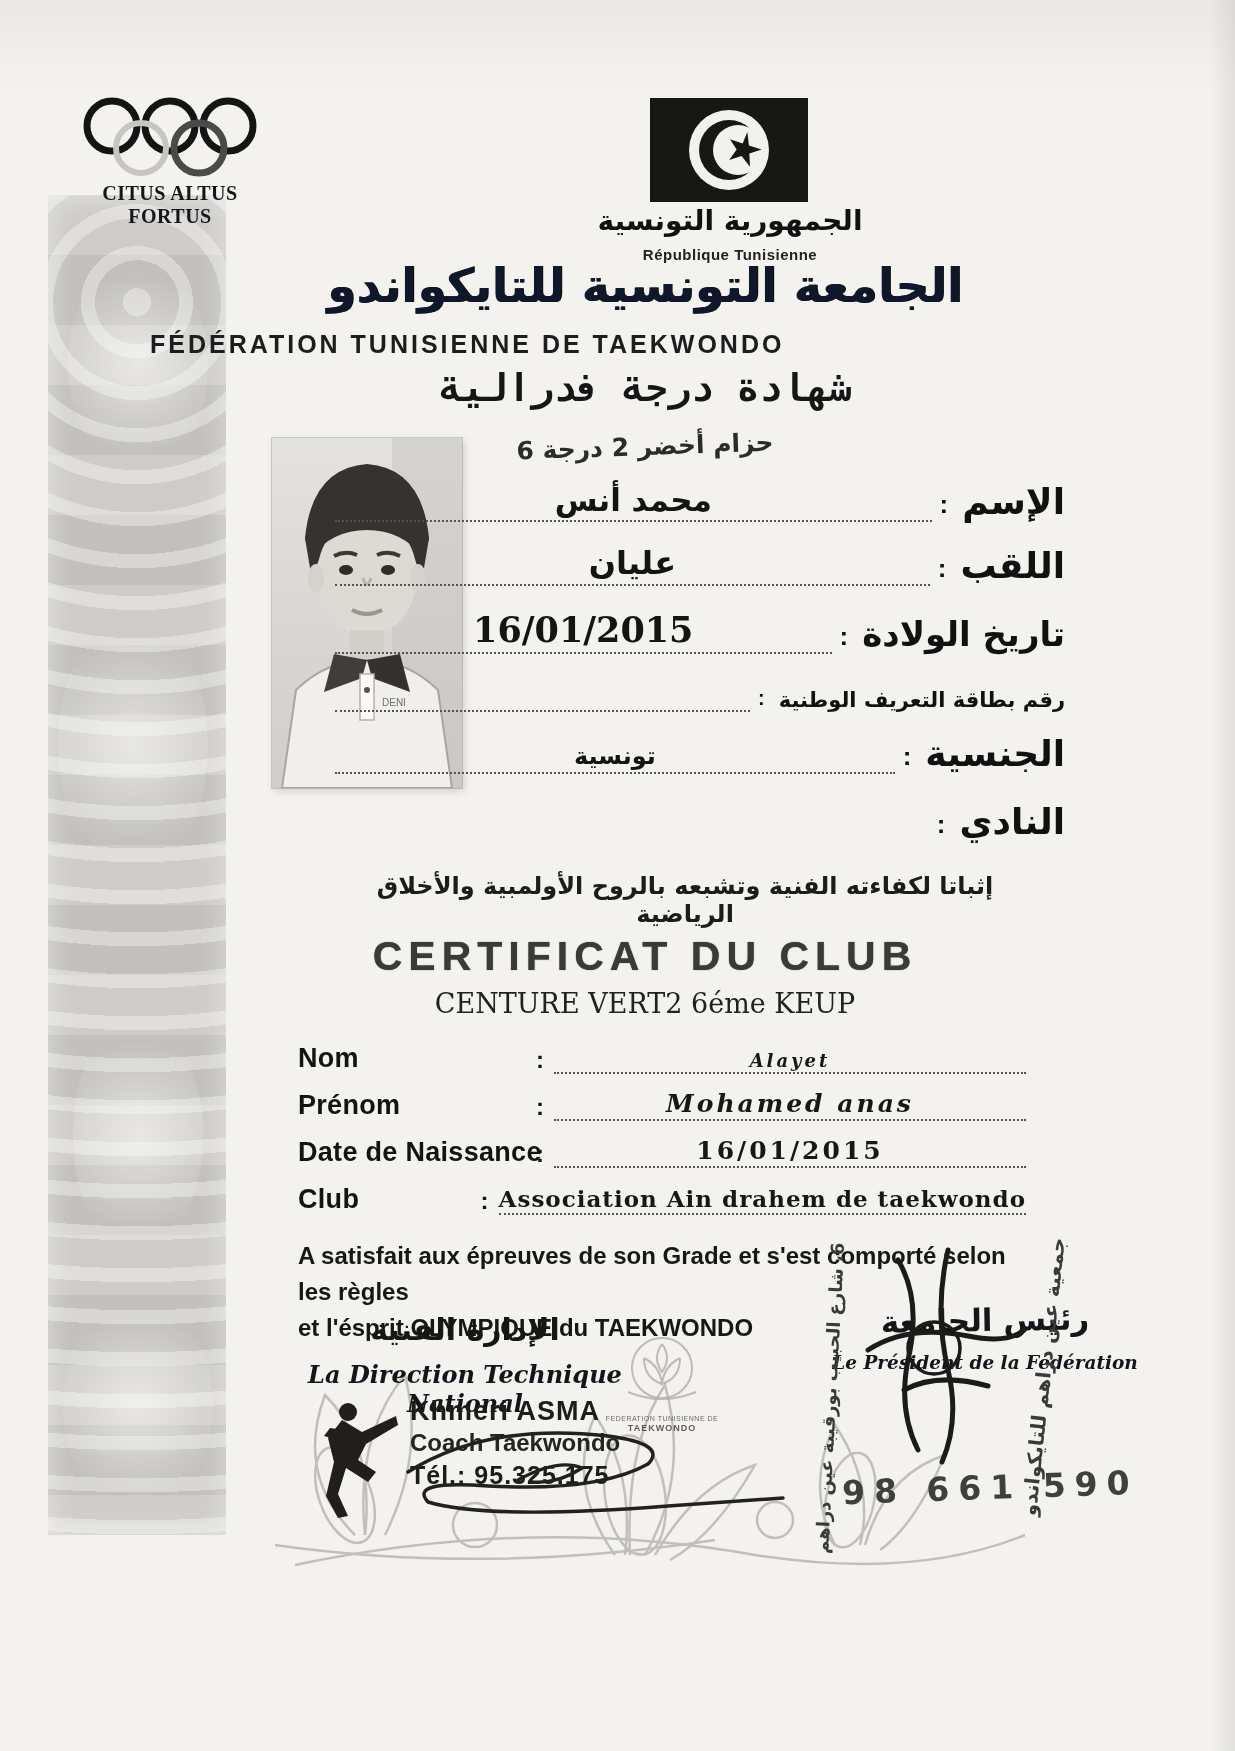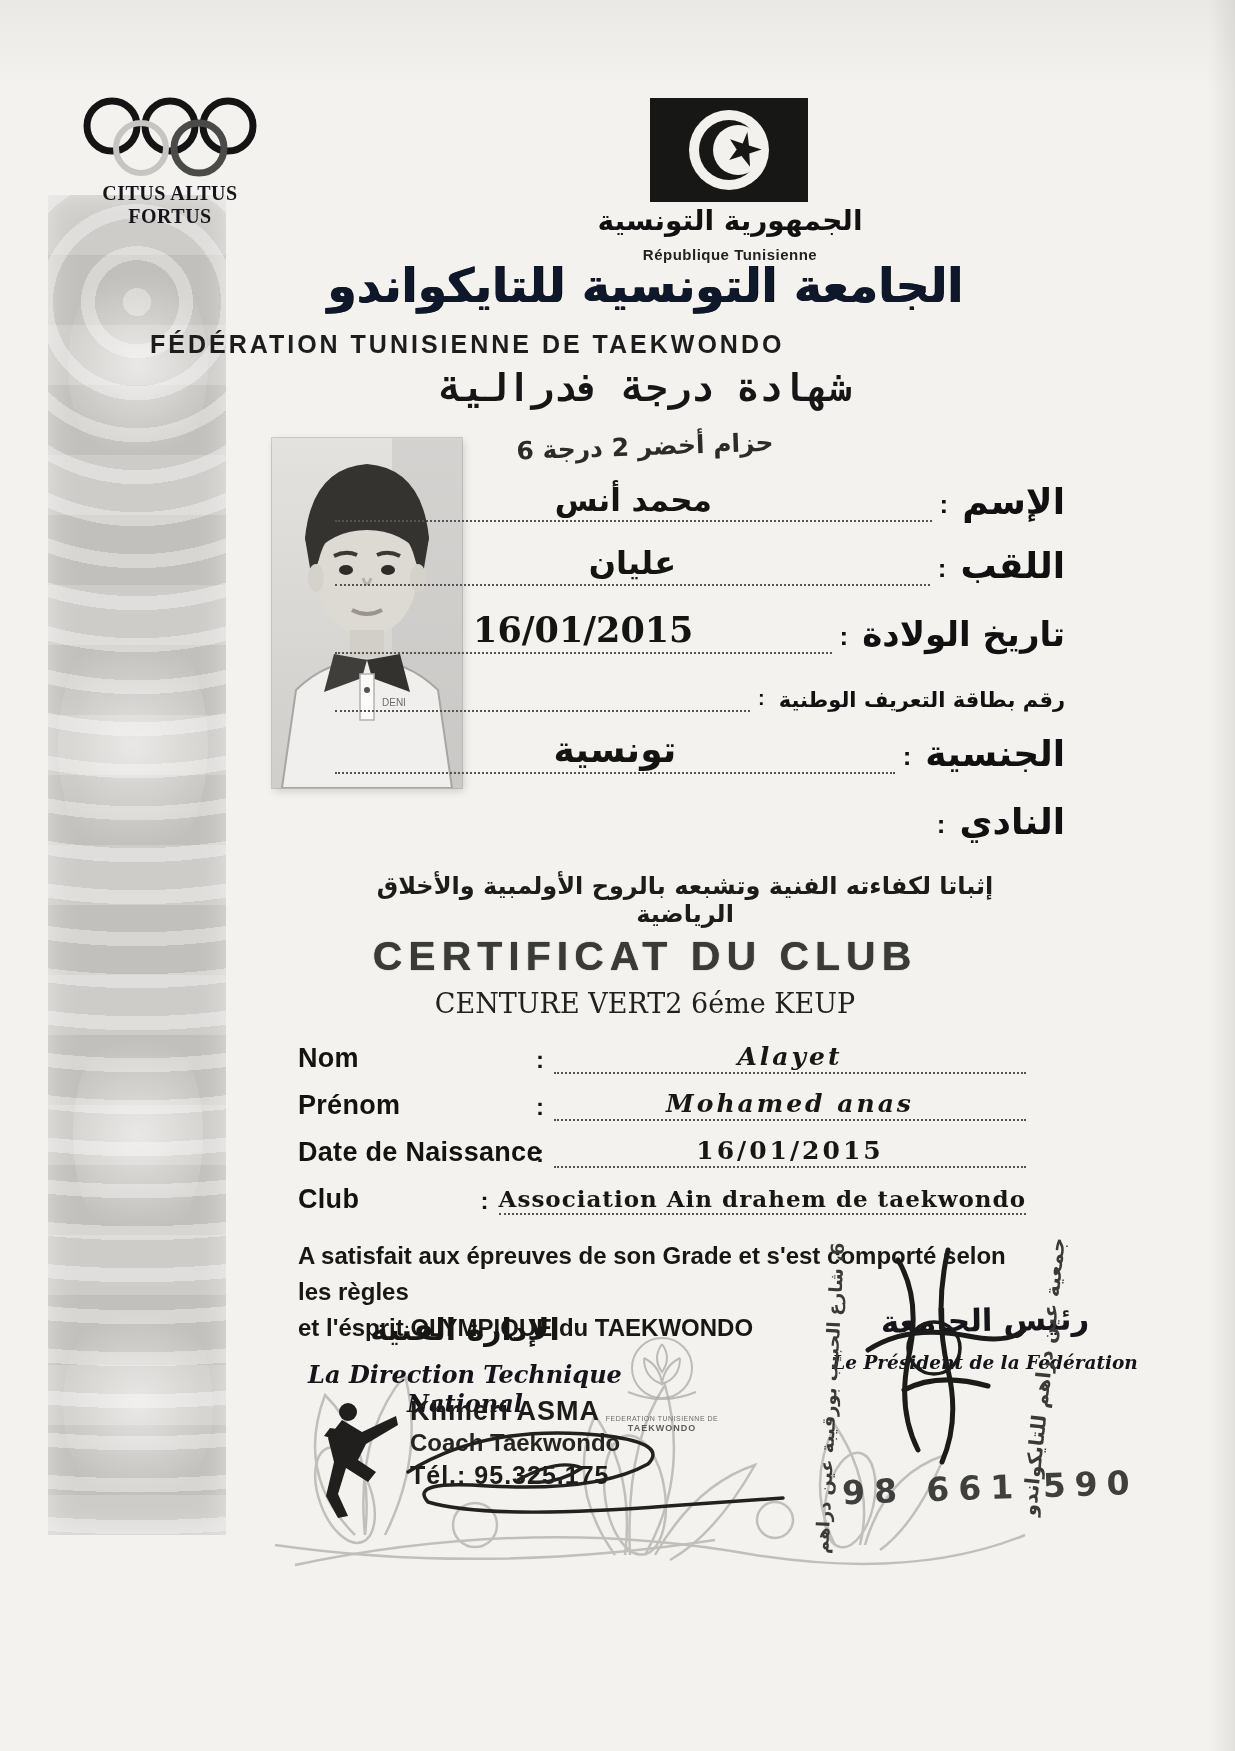--- a/index.html
+++ b/index.html
@@ -206,39 +206,39 @@
     <span class="ar-colon" style="font-size:20px;">:</span>
     <span class="dotline">
       <span class="ar-value" style="font-size:24px;"></span>
     </span>
   </div>
 
   <div class="ar-row" style="top:718px;height:56px;">
     <span class="ar-label" style="font-size:36px;">الجنسية</span>
     <span class="ar-colon">:</span>
     <span class="dotline">
-      <span class="ar-value" style="font-size:36px;margin-top:22px;">تونسية</span>
+      <span class="ar-value" style="font-size:24px;margin-top:22px;">تونسية</span>
     </span>
   </div>
 
   <div class="ar-row" style="top:780px;height:62px;">
     <span class="ar-label" style="font-size:36px;">النادي</span>
     <span class="ar-colon">:</span>
   </div>
 
   <div class="attestation">إثباتا لكفاءته الفنية وتشبعه بالروح الأولمبية والأخلاق الرياضية</div>
 
   <div class="club-title">CERTIFICAT DU CLUB</div>
   <div class="club-subtitle">CENTURE VERT2 6éme KEUP</div>
 
   <div class="fr-row" style="top:1030px;">
     <span class="fr-label">Nom</span>
     <span class="fr-colon">:</span>
     <span class="dotline">
-      <span class="fr-value" style="font-size:25px;">Alayet</span>
+      <span class="fr-value" style="font-size:18px;">Alayet</span>
     </span>
   </div>
   <div class="fr-row" style="top:1077px;">
     <span class="fr-label">Prénom</span>
     <span class="fr-colon">:</span>
     <span class="dotline">
       <span class="fr-value" style="font-size:25px;">Mohamed anas</span>
     </span>
   </div>
   <div class="fr-row" style="top:1124px;">

